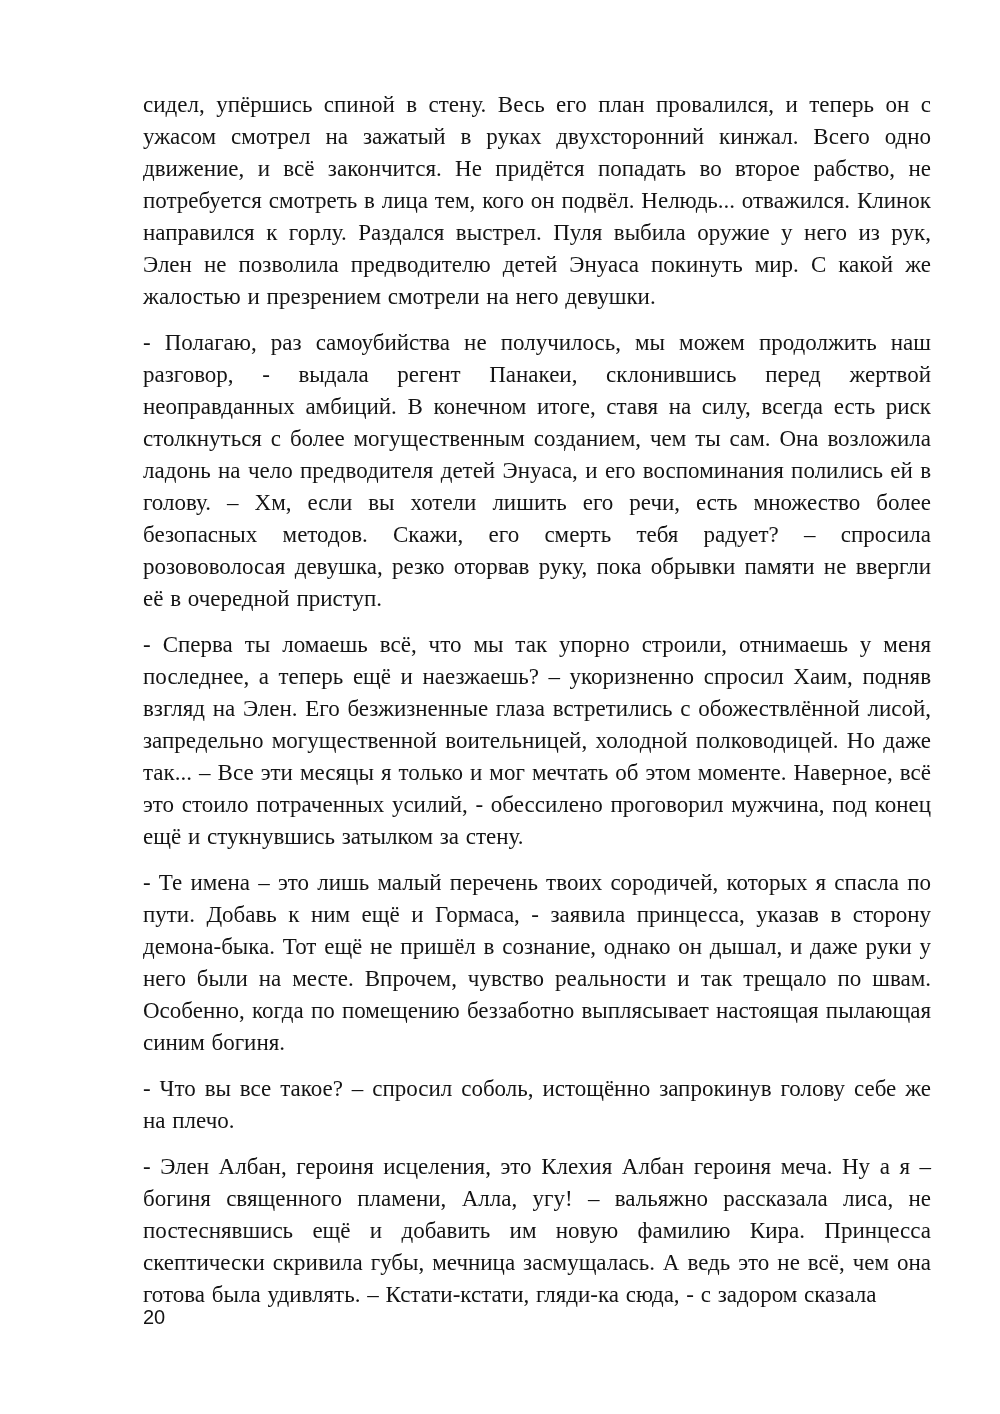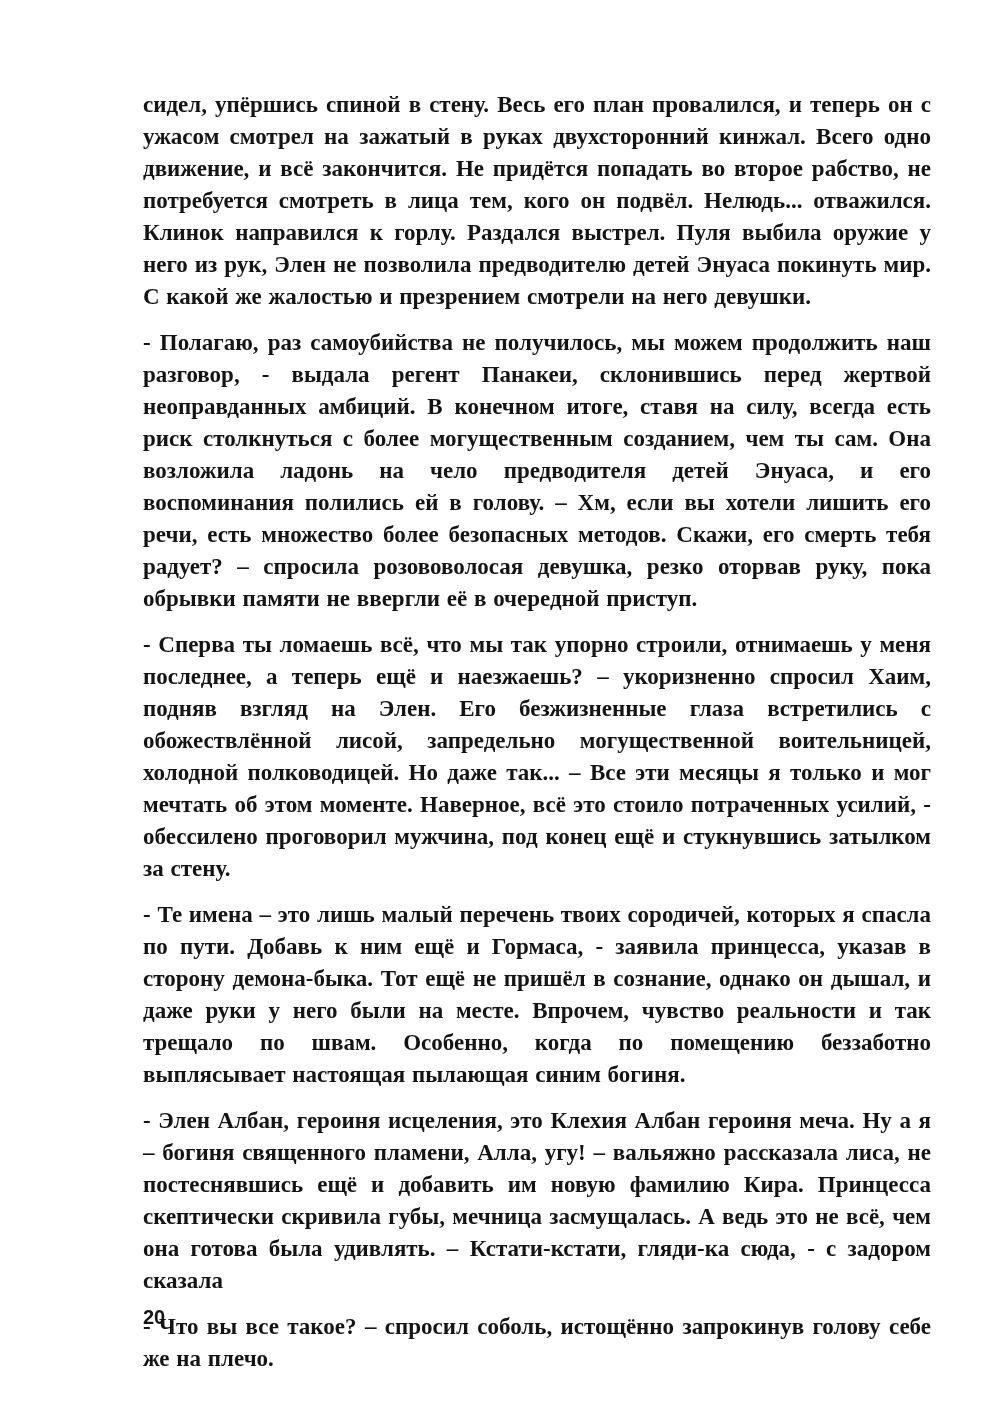--- a/index.html
+++ b/index.html
@@ -8,21 +8,20 @@
     background: #ffffff;
   }
   .page {
     position: relative;
     width: 1000px;
     height: 1414px;
     background: #ffffff;
     color: #141414;
     font-family: "Liberation Serif", serif;
     overflow: hidden;
-    font-weight: bold;
   }
   .text-block {
     position: absolute;
     left: 143px;
     top: 89px;
     width: 788px;
   }
   .para {
     margin: 0 0 14px 0;
     font-size: 23px;
@@ -46,17 +45,17 @@
 </style>
 </head>
 <body>
 
 <div class="page">
   <div class="text-block">
     <p class="para">сидел, упёршись спиной в стену. Весь его план провалился, и теперь он с ужасом смотрел на зажатый в руках двухсторонний кинжал. Всего одно движение, и всё закончится. Не придётся попадать во второе рабство, не потребуется смотреть в лица тем, кого он подвёл. Нелюдь... отважился. Клинок направился к горлу. Раздался выстрел. Пуля выбила оружие у него из рук, Элен не позволила предводителю детей Энуаса покинуть мир. С какой же жалостью и презрением смотрели на него девушки.</p>
     <p class="para">- Полагаю, раз самоубийства не получилось, мы можем продолжить наш разговор, - выдала регент Панакеи, склонившись перед жертвой неоправданных амбиций. В конечном итоге, ставя на силу, всегда есть риск столкнуться с более могущественным созданием, чем ты сам. Она возложила ладонь на чело предводителя детей Энуаса, и его воспоминания полились ей в голову. – Хм, если вы хотели лишить его речи, есть множество более безопасных методов. Скажи, его смерть тебя радует? – спросила розововолосая девушка, резко оторвав руку, пока обрывки памяти не ввергли её в очередной приступ.</p>
     <p class="para">- Сперва ты ломаешь всё, что мы так упорно строили, отнимаешь у меня последнее, а теперь ещё и наезжаешь? – укоризненно спросил Хаим, подняв взгляд на Элен. Его безжизненные глаза встретились с обожествлённой лисой, запредельно могущественной воительницей, холодной полководицей. Но даже так... – Все эти месяцы я только и мог мечтать об этом моменте. Наверное, всё это стоило потраченных усилий, - обессилено проговорил мужчина, под конец ещё и стукнувшись затылком за стену.</p>
     <p class="para">- Те имена – это лишь малый перечень твоих сородичей, которых я спасла по пути. Добавь к ним ещё и Гормаса, - заявила принцесса, указав в сторону демона-быка. Тот ещё не пришёл в сознание, однако он дышал, и даже руки у него были на месте. Впрочем, чувство реальности и так трещало по швам. Особенно, когда по помещению беззаботно выплясывает настоящая пылающая синим богиня.</p>
+    <p class="para">- Что вы все такое? – спросил соболь, истощённо запрокинув голову себе же на плечо.</p>
     <p class="para">- Элен Албан, героиня исцеления, это Клехия Албан героиня меча. Ну а я – богиня священного пламени, Алла, угу! – вальяжно рассказала лиса, не постеснявшись ещё и добавить им новую фамилию Кира. Принцесса скептически скривила губы, мечница засмущалась. А ведь это не всё, чем она готова была удивлять. – Кстати-кстати, гляди-ка сюда, - с задором сказала</p>
-    <p class="para">- Что вы все такое? – спросил соболь, истощённо запрокинув голову себе же на плечо.</p>
   </div>
   <div class="page-number">20</div>
 </div>
 
 </body></html>

